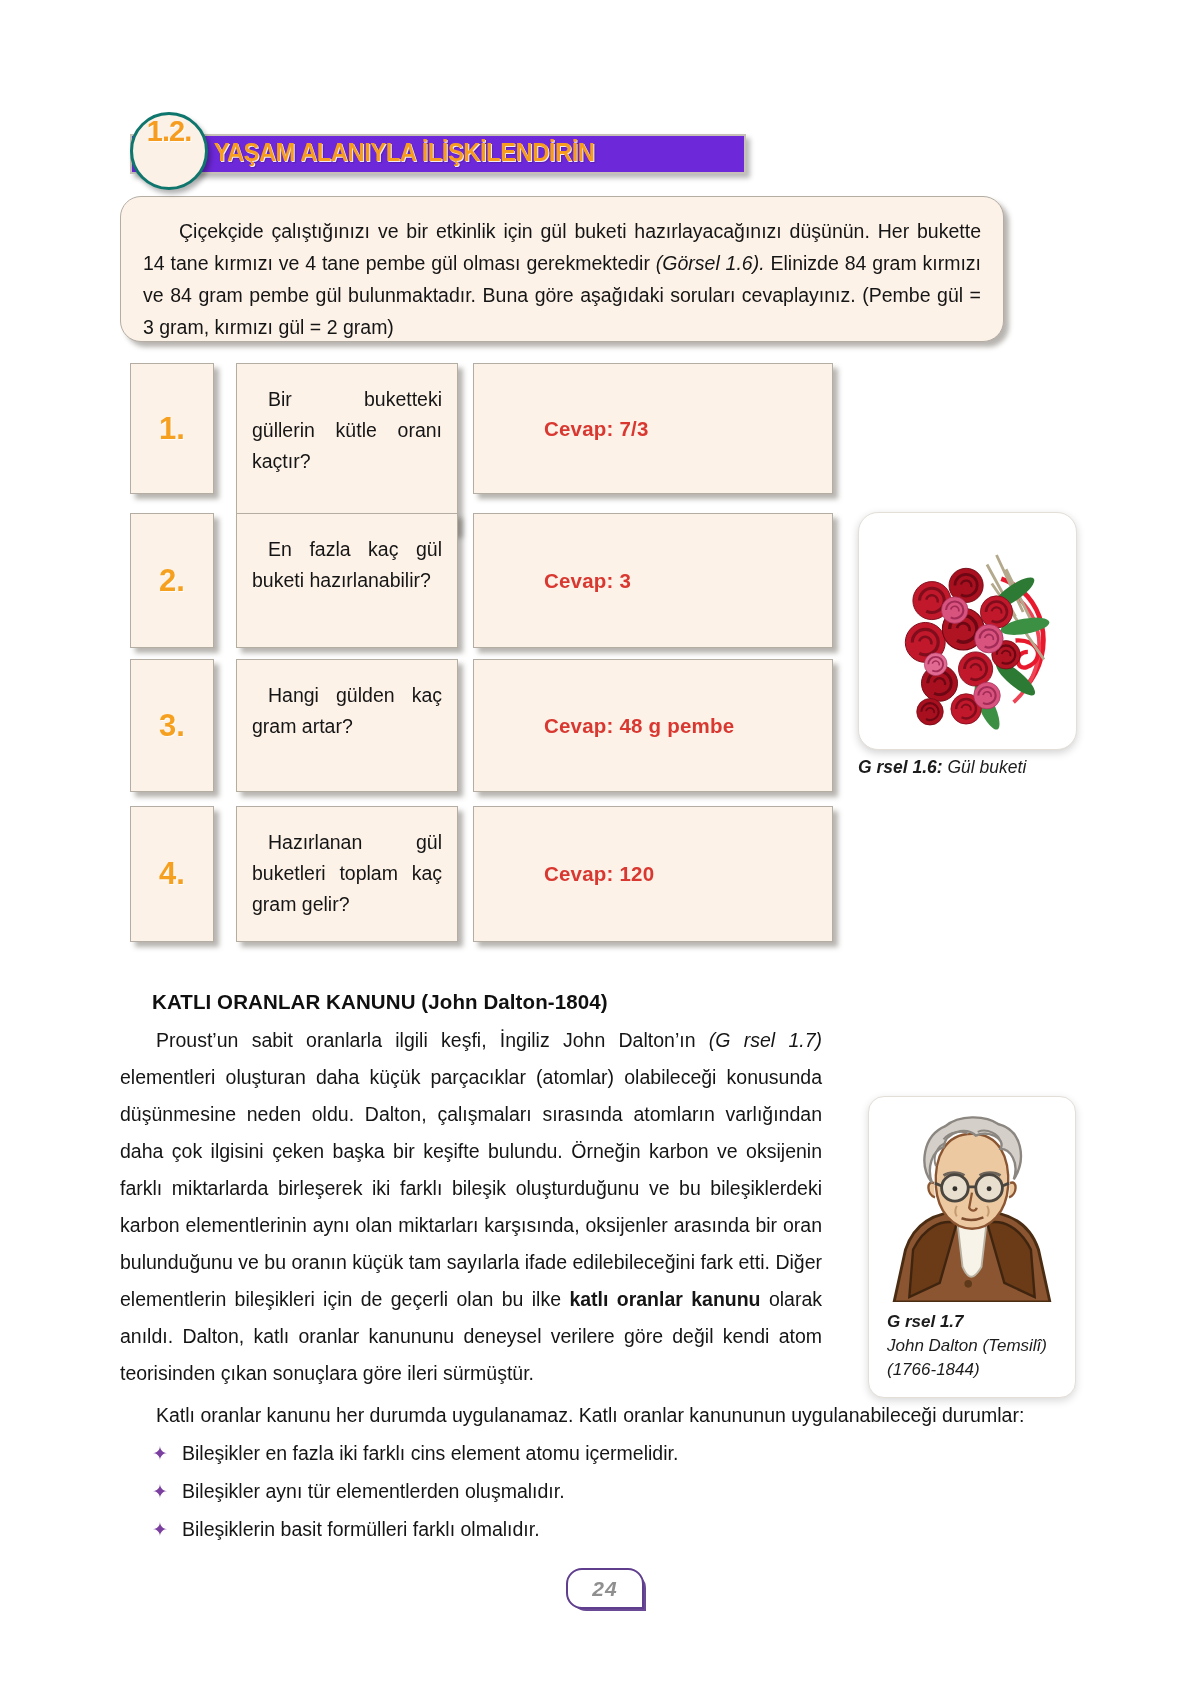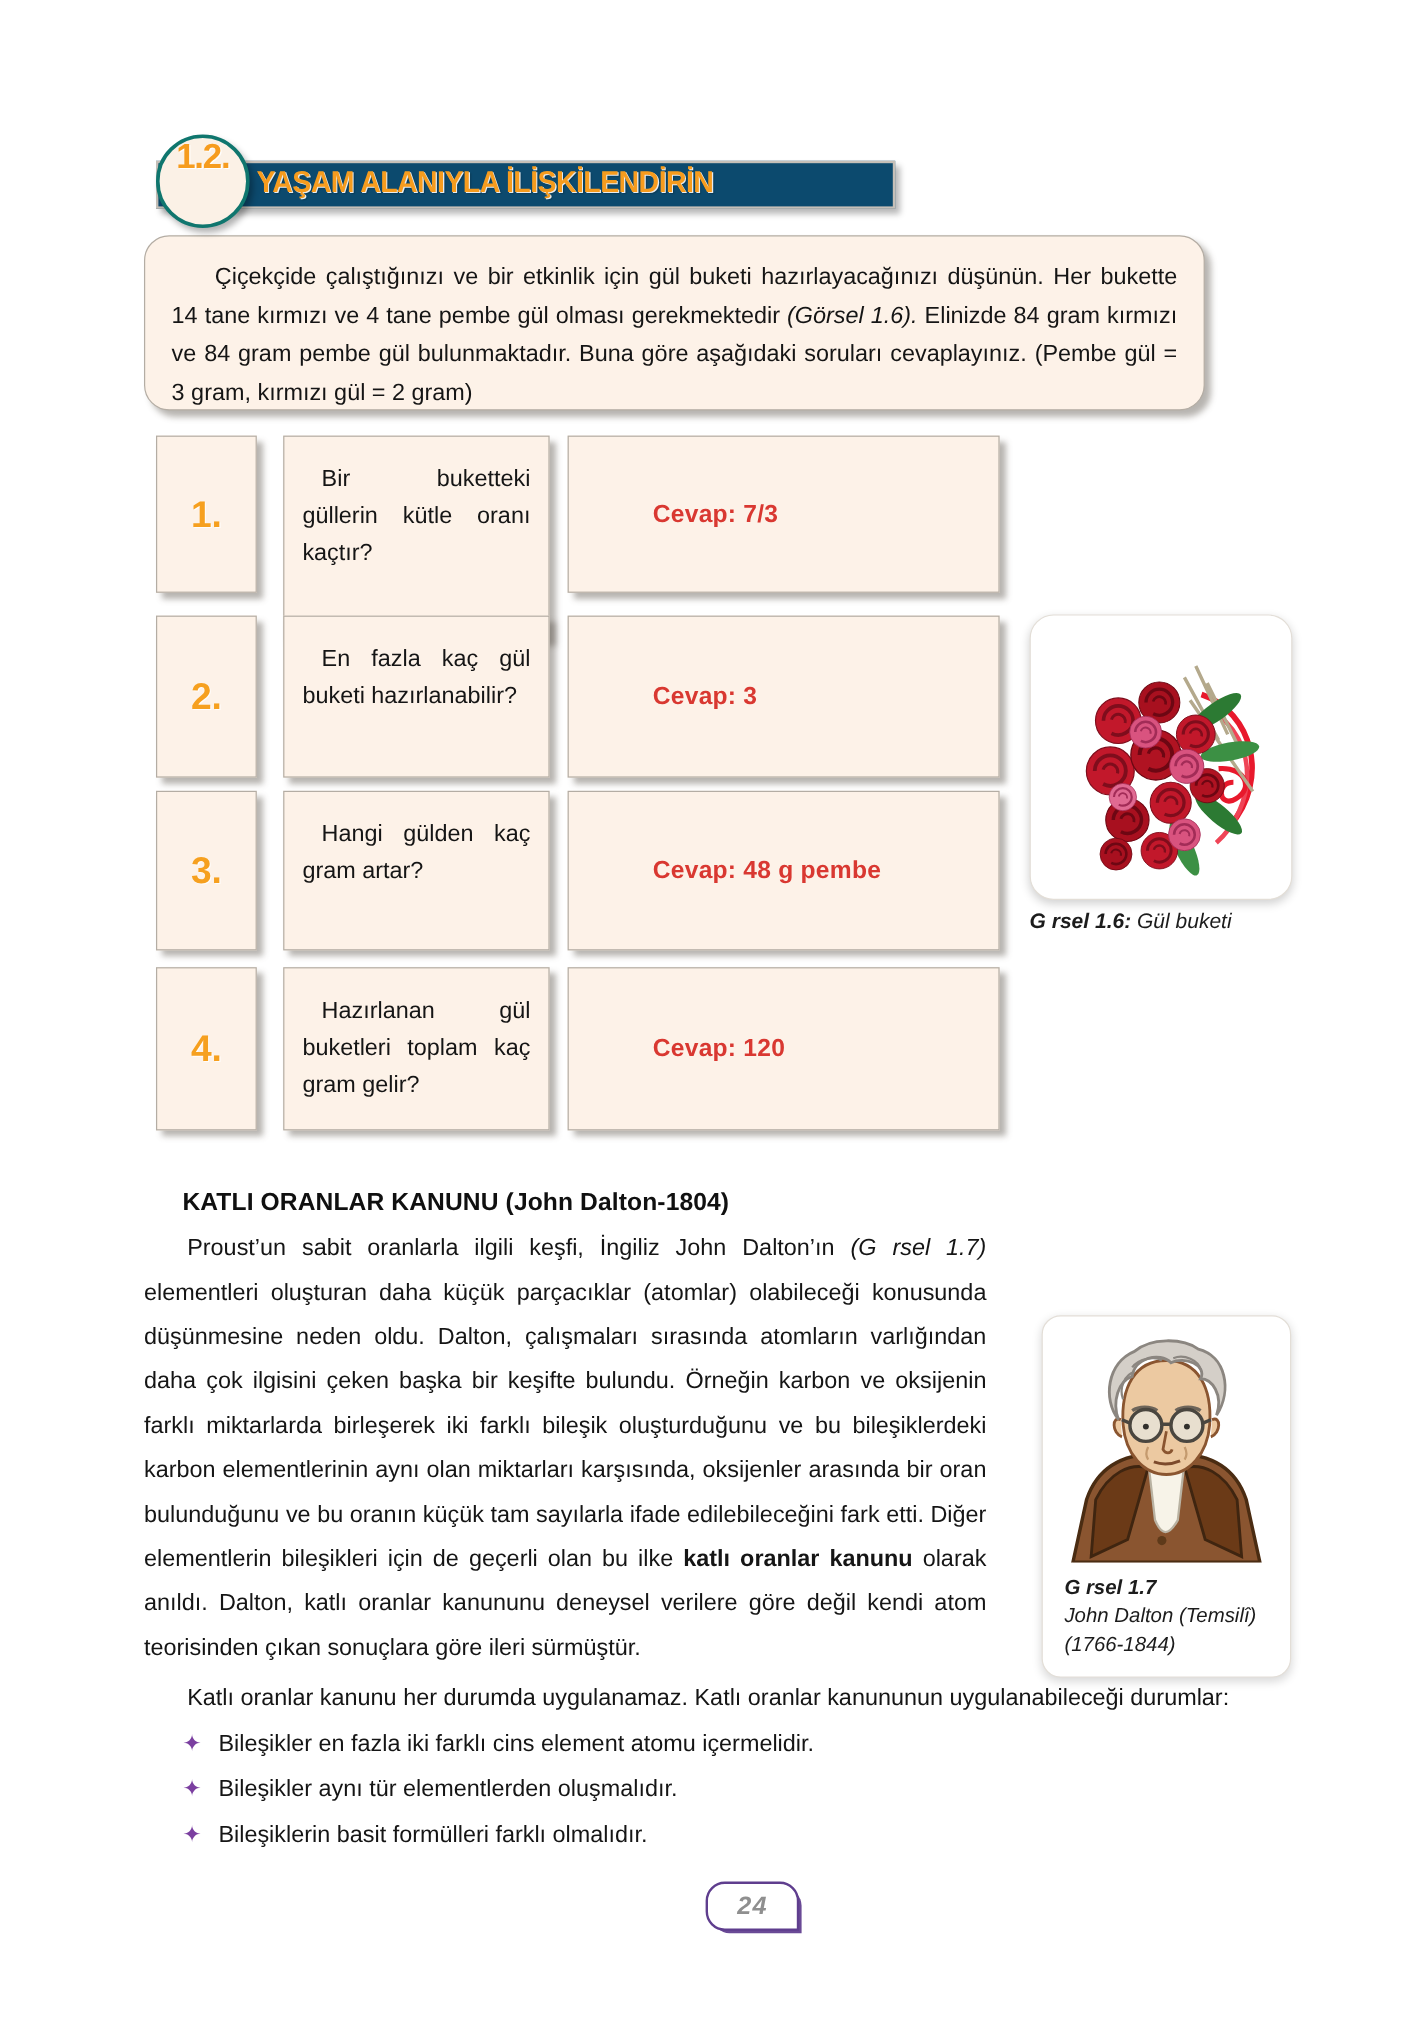--- a/index.html
+++ b/index.html
@@ -15,21 +15,21 @@
     box-shadow:0 2px 3px rgba(0,0,0,.25);
   }
   .chapter-bar .txt{
     display:block;line-height:32px;padding-left:133px;
     color:#ffffff;font-weight:bold;font-style:italic;font-size:16.5px;letter-spacing:.2px;
     white-space:nowrap;
   }
   
   .section-titlebar{
     position:absolute;left:130px;top:134px;width:612px;height:36px;
-    background:#0c4a6e;border:2px solid #c6c0b8;box-shadow:4px 4px 5px rgba(0,0,0,.28);
+    background:#6d28d9;border:2px solid #c6c0b8;box-shadow:4px 4px 5px rgba(0,0,0,.28);
   }
   .section-titlebar .txt{
     display:inline-block;line-height:33px;padding-left:86px;
     color:#f69c1e;font-weight:bold;font-size:25px;letter-spacing:-0.5px;
     transform:scaleX(.95);transform-origin:left center;white-space:nowrap;
     text-shadow:1px 1px 0 rgba(255,255,255,.9),2px 2px 1px rgba(0,0,0,.18);
   }
   .section-badge{
     position:absolute;left:130px;top:112px;width:72px;height:72px;border-radius:50%;
     background:#fbf1e6;border:3px solid #0f766e;box-shadow:3px 4px 5px rgba(0,0,0,.3);
@@ -88,21 +88,21 @@
   }
   .bullet-list{position:absolute;left:152px;top:1440px;width:880px;}
   .bullet-item{display:flex;align-items:flex-start;margin-bottom:11px;}
   .bullet-star{color:#7b3fa0;font-size:19px;line-height:27px;width:30px;flex:0 0 30px;}
   .bullet-text{font-size:19.5px;line-height:27px;color:#151515;}
   
   .seg-i{font-style:italic;}
   .seg-b{font-weight:bold;}
   
   .page-badge{
-    position:absolute;left:588px;top:1568px;width:78px;height:41px;box-sizing:border-box;
+    position:absolute;left:566px;top:1568px;width:78px;height:41px;box-sizing:border-box;
     background:#ffffff;border:2.5px solid #5f3e8e;border-radius:16px 16px 0 16px;
     box-shadow:4px 4px 0 -2px #6a4a96;
     display:flex;align-items:center;justify-content:center;
   }
   .page-badge .num{color:#8f8f8f;font-weight:bold;font-style:italic;font-size:21px;letter-spacing:1px;}
 </style>
 </head>
 <body>
 
 <div class="page">

